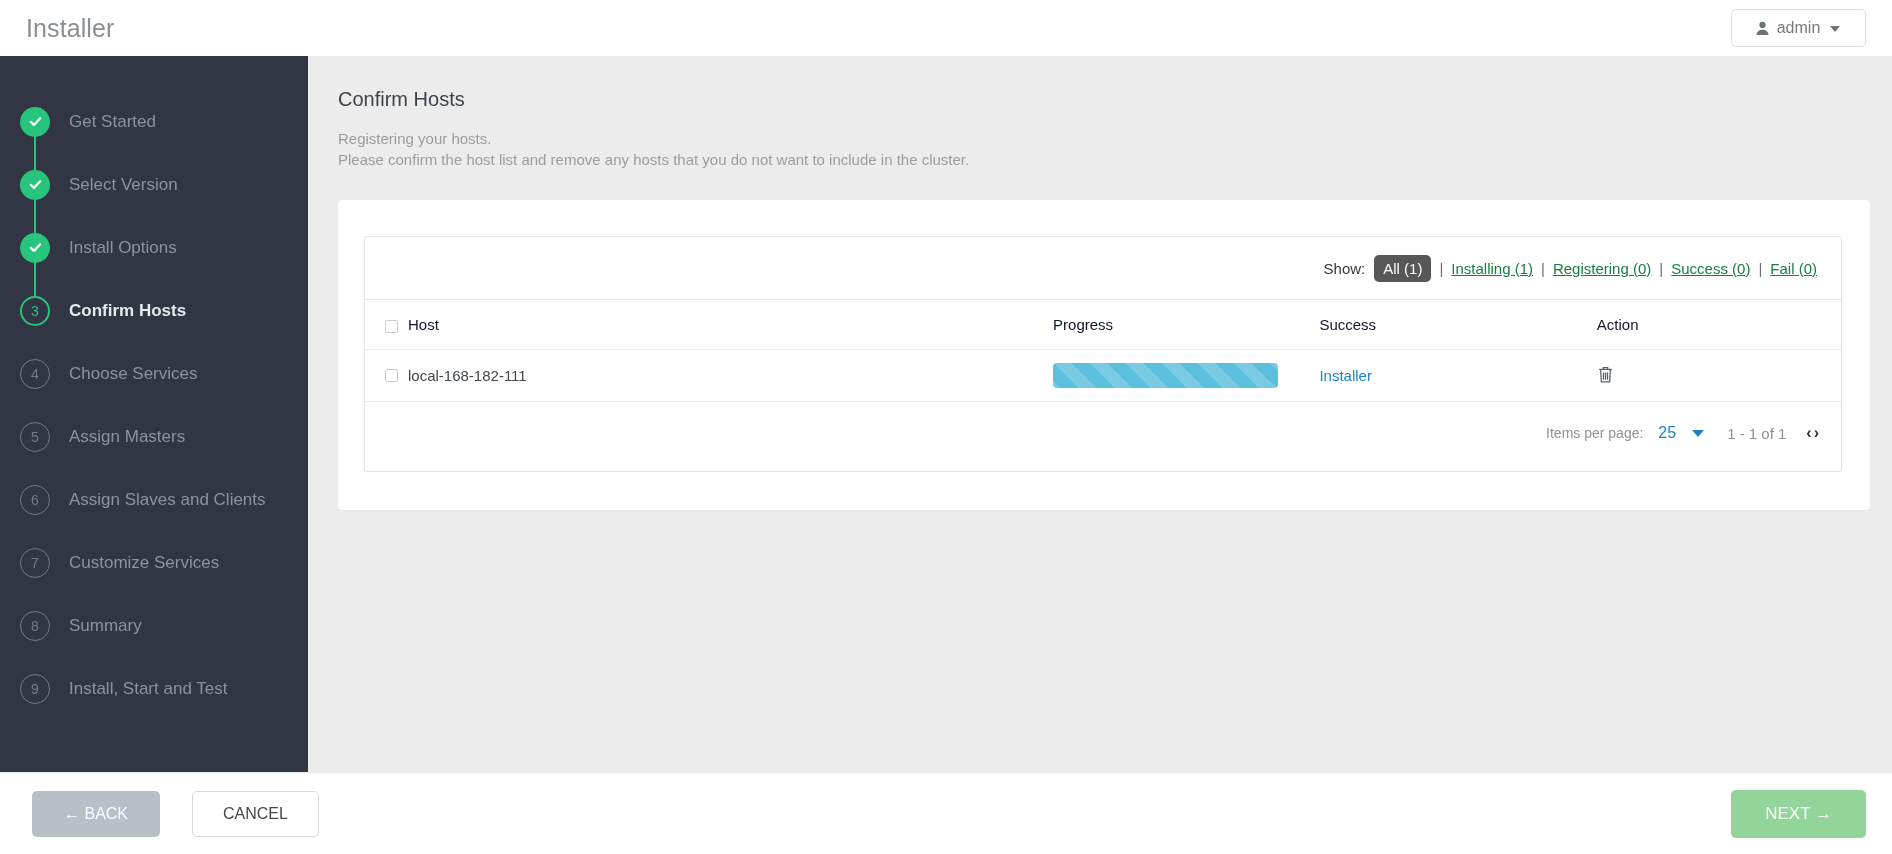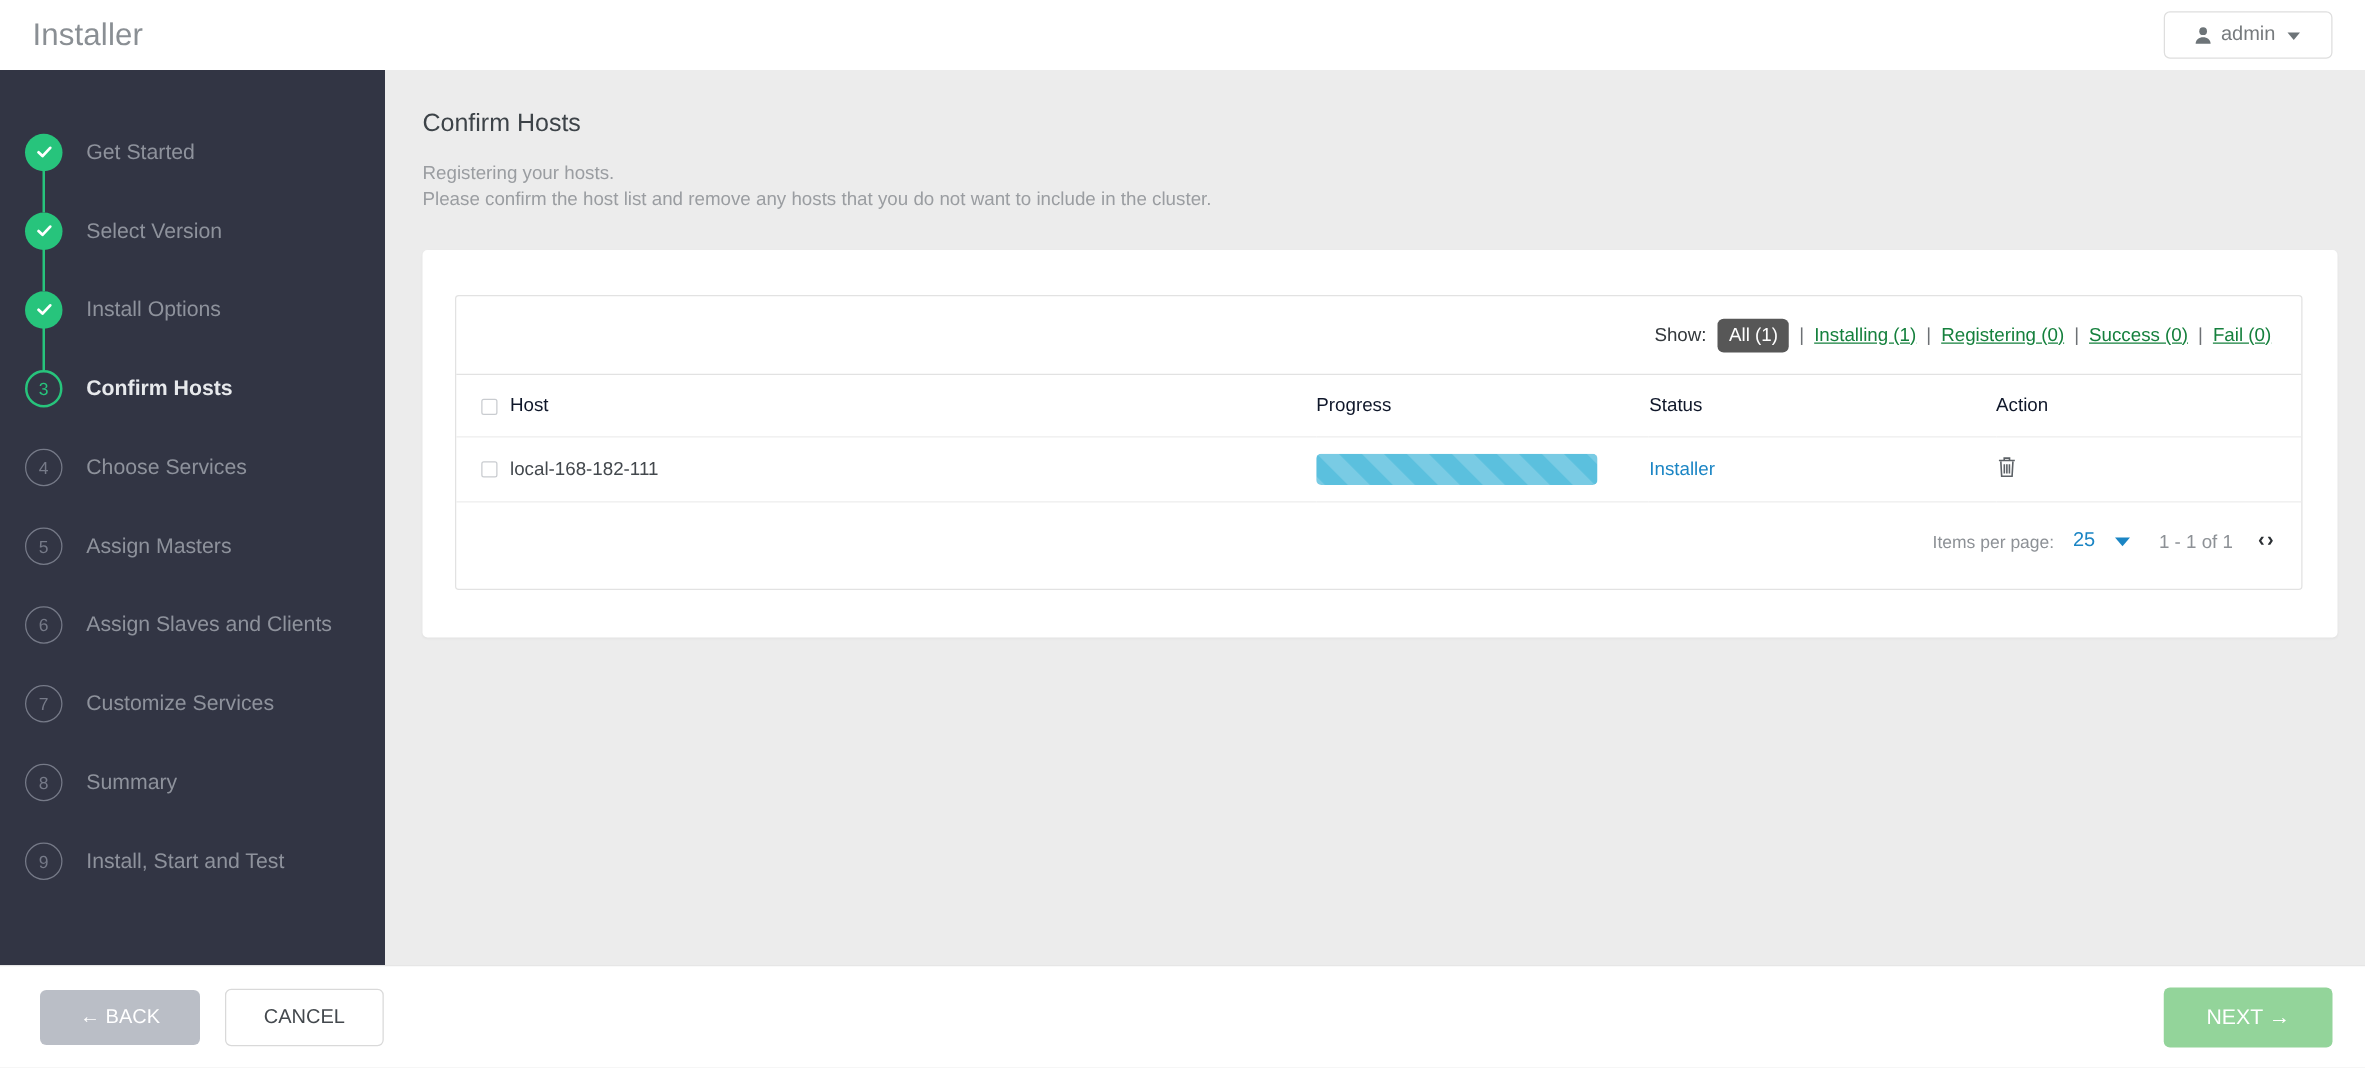--- a/index.html
+++ b/index.html
@@ -277,21 +277,21 @@
     position: absolute;
     left: 0; top: 772px;
     width: 1892px; height: 82px;
     background: #ffffff;
     border-top: 1px solid #e6e6e6;
     display: flex;
     align-items: center;
     padding: 0 26px 0 32px;
     justify-content: space-between;
   }
-  .footer-left { display: flex; gap: 20px; align-items: center; }
+  .footer-left { display: flex; gap: 32px; }
   .btn {
     font-size: 16px;
     border-radius: 5px;
     cursor: pointer;
     font-family: "Liberation Sans", sans-serif;
   }
   .btn-back {
     background: #b7bbc4;
     color: #ffffff;
     border: none;
@@ -421,21 +421,21 @@
         <span class="flink">Fail (0)</span>
       </div>
 
       <table class="hosts">
         <thead>
           <tr>
             <th class="col-host">
               <span class="chk"></span><span>Host</span>
             </th>
             <th class="col-prog">Progress</th>
-            <th class="col-stat">Status</th>
+            <th class="col-stat">Success</th>
             <th class="col-act">Action</th>
           </tr>
         </thead>
         <tbody>
           <tr>
             <td class="col-host">
               <span class="host-cell">
                 <span class="chk"></span>
                 <span>local-168-182-111</span>
               </span>

